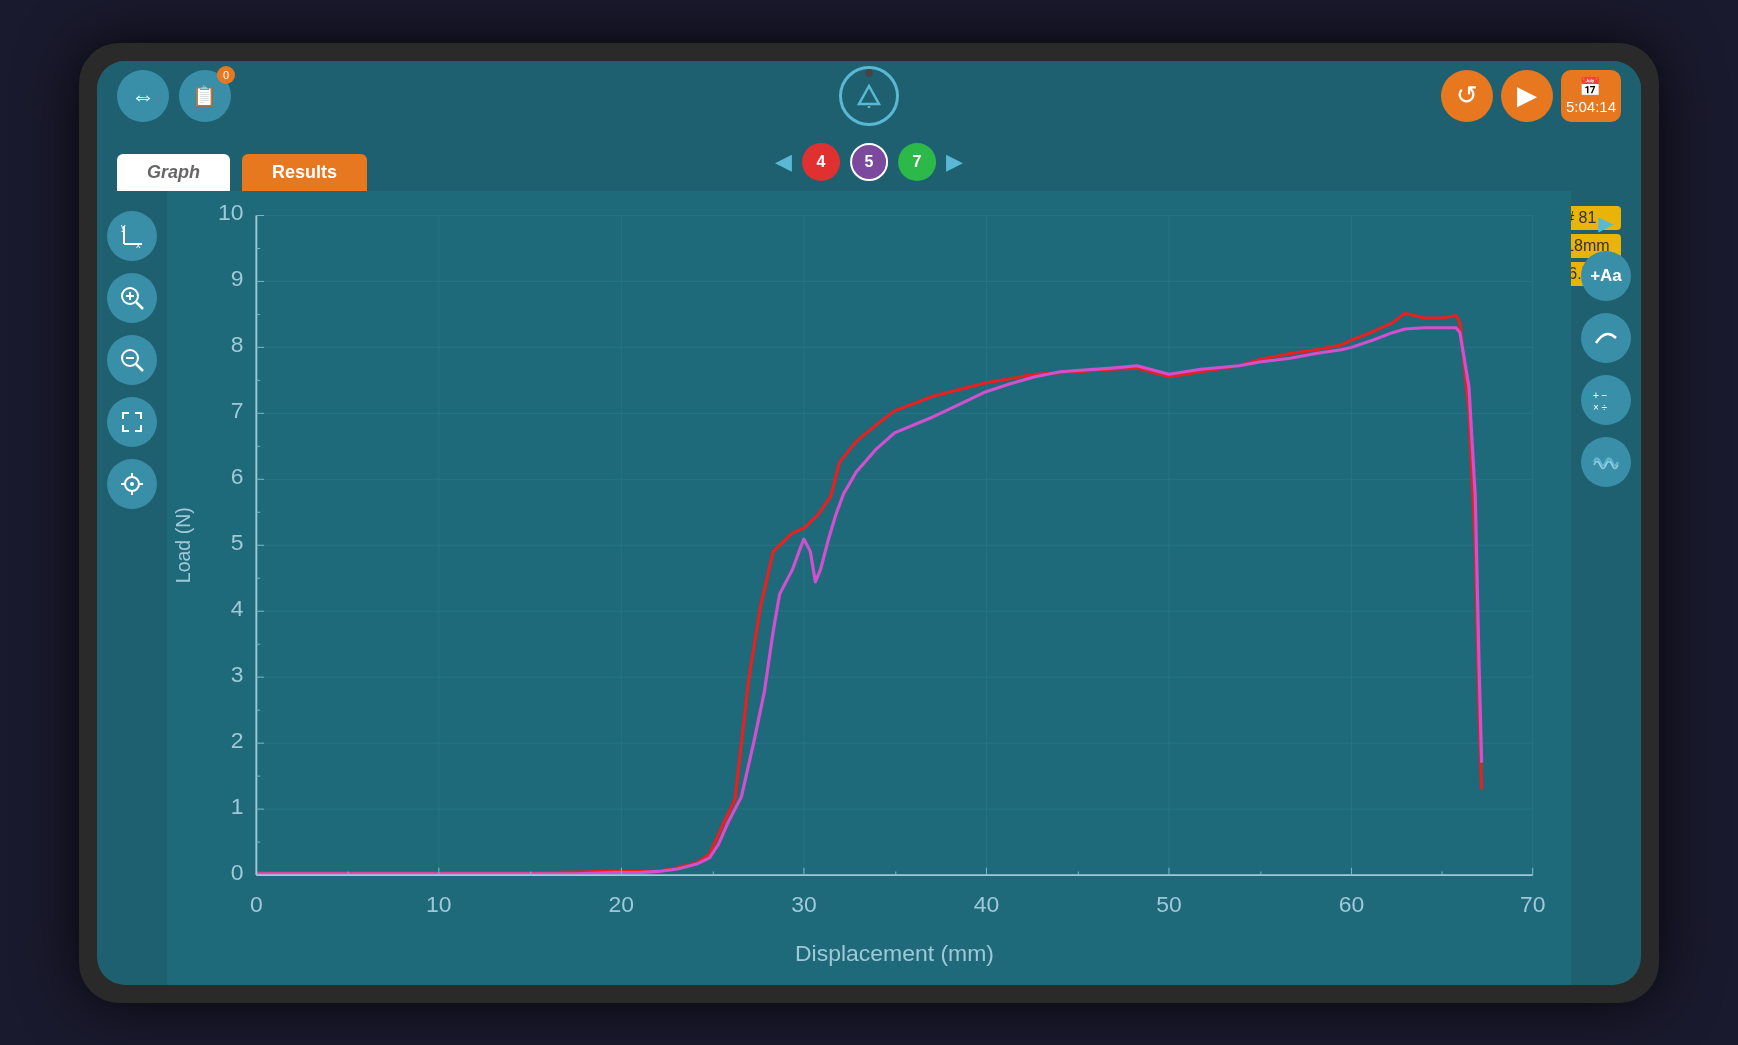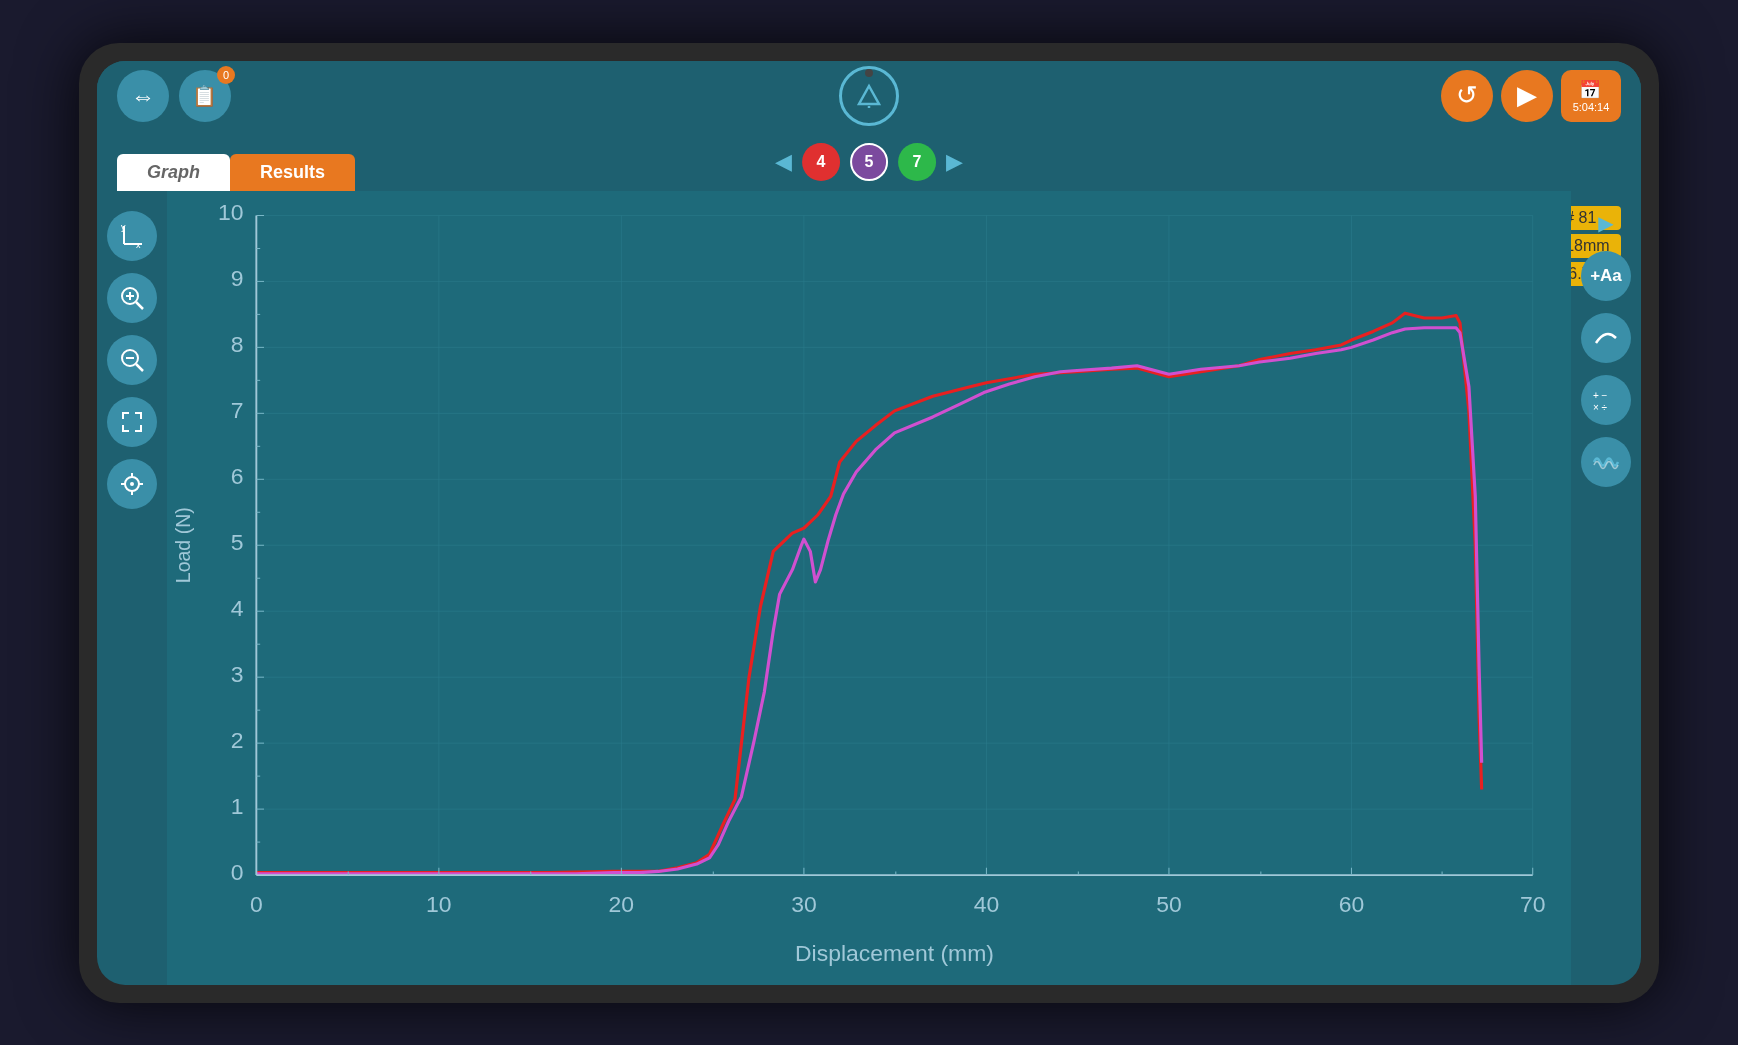--- a/index.html
+++ b/index.html
@@ -143,21 +143,21 @@
       color: white;
       font-size: 16px;
       font-weight: bold;
       cursor: pointer;
     }
     .test-dot.red { background: #e03030; }
     .test-dot.selected { background: #7b4a9e; border: 2px solid white; }
     .test-dot.green { background: #2db84a; }
     .tabs {
       display: flex;
-      gap: 0;
+      gap: 12px;
       align-items: flex-end;
     }
     .tab {
       padding: 8px 30px;
       cursor: pointer;
       font-size: 18px;
       font-weight: bold;
       border-radius: 6px 6px 0 0;
     }
     .tab.active-graph {
@@ -256,21 +256,21 @@
       </div>
       <div class="header-right">
         <div class="circle-btn orange">
           <span style="font-size:26px; color:white;">↺</span>
         </div>
         <div class="circle-btn orange">
           <span style="font-size:26px; color:white;">▶</span>
         </div>
         <div class="timer-btn">
           <span style="font-size:18px;">📅</span>
-          <span style="font-size:11px;">5:04:14</span>
+          <span style="font-size:15px;">5:04:14</span>
         </div>
       </div>
     </div>
 
     <div class="sub-header">
       <div class="tabs">
         <div class="tab active-graph">Graph</div>
         <div class="tab active-results">Results</div>
       </div>
       <div class="test-nav">

